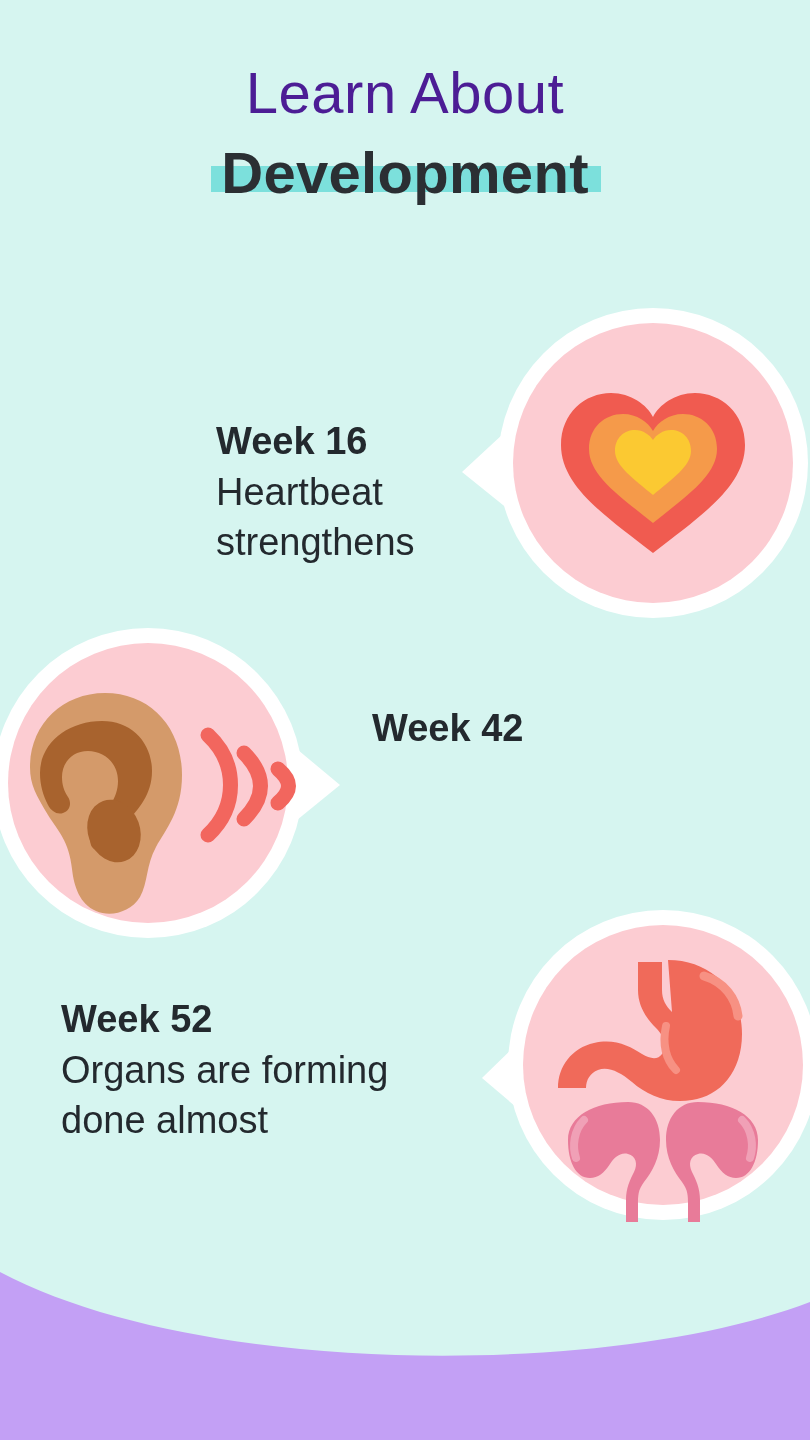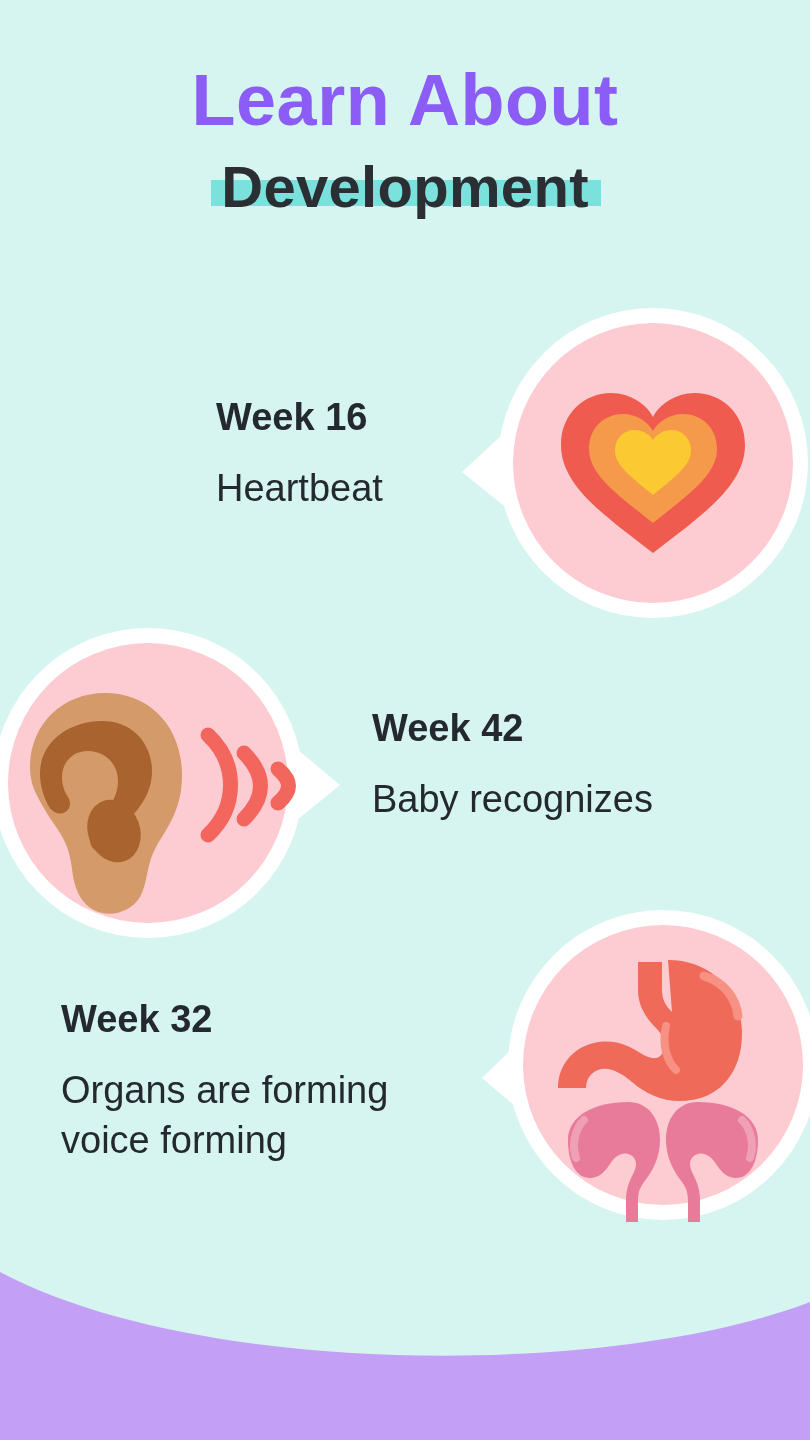--- a/index.html
+++ b/index.html
@@ -34,24 +34,24 @@
   
   .title-block {
     position: absolute;
     top: 64px;
     left: 0;
     width: 810px;
     text-align: center;
     z-index: 5;
   }
   .title-line1 {
-    font-size: 72px;
-    font-weight: 700;
+    font-size: 58px;
+    font-weight: 400;
     letter-spacing: 0.5px;
-    color: #8b5cf6;
+    color: #4c1d95;
     line-height: 1.0;
     display: block;
   }
   .title-line2-wrap {
     position: relative;
     display: inline-block;
     margin-top: 22px;
   }
   .title-hl {
     position: absolute;
@@ -91,25 +91,24 @@
     font-weight: 700;
     color: #23292e;
     line-height: 1.33;
     white-space: nowrap;
   }
   .fact-desc {
     font-size: 38px;
     font-weight: 400;
     color: #23292e;
     line-height: 1.33;
-    margin-top: 20px;
   }
   .fact-desc span { display: block; white-space: nowrap; }
 
-  #fact-1 { left: 216px; top: 392px; }
+  #fact-1 { left: 216px; top: 416px; }
   #fact-2 { left: 372px; top: 703px; }
   #fact-3 { left: 61px; top: 994px; }
 </style>
 </head>
 <body>
 
 <div id="poster">
 
   <div class="title-block">
     <span class="title-line1">Learn About</span>
@@ -140,20 +139,21 @@
                  C-10,-35 -3,-30 0,-25 C3,-30 10,-35 18,-35
                  C29,-35 38,-27 38,-14 C38,1 19,14 0,30 Z" fill="#fbc932"></path>
       </g>
     </svg>
   </div>
 
   <div class="fact" id="fact-1">
     <div class="fact-week">Week 16</div>
     <div class="fact-desc">
       <span>Heartbeat</span>
+      <span>strengthens</span>
     </div>
   </div>
 
   <div class="bubble" id="bubble-2" style="left:-50px; top:625px;">
     <svg width="400" height="320" viewBox="0 0 400 320">
       <g>
         <path d="M390 160 L300 85 L282 248 Z" fill="#ffffff"></path>
         <circle cx="198" cy="158" r="155" fill="#ffffff"></circle>
       </g>
       <circle cx="198" cy="158" r="140" fill="#fcccd2"></circle>
@@ -191,21 +191,20 @@
           <path d="M294 128 C316 150 316 172 294 194" stroke-width="15"></path>
           <path d="M328 144 C342 156 342 166 328 178" stroke-width="15"></path>
         </g>
       </g>
     </svg>
   </div>
 
   <div class="fact" id="fact-2">
     <div class="fact-week">Week 42</div>
     <div class="fact-desc">
-      <span>Baby recognizes</span>
     </div>
   </div>
 
   <div class="bubble" id="bubble-3" style="left:480px; top:900px;">
     <svg width="350" height="330" viewBox="0 0 350 330">
       <g>
         <path d="M2 178 L78 104 L96 258 Z" fill="#ffffff"></path>
         <circle cx="183" cy="165" r="155" fill="#ffffff"></circle>
       </g>
       <circle cx="183" cy="165" r="140" fill="#fcccd2"></circle>
@@ -259,24 +258,24 @@
                  C226 252 232 258 236 264
                  C242 273 248 278 256 278
                  C270 278 278 262 278 240
                  C278 216 252 202 218 202 Z" fill="#e87b99"></path>
         <path d="M262 220 C272 230 274 246 270 258" fill="none" stroke="#f0a0b6" stroke-width="8" stroke-linecap="round"></path>
       </g>
     </svg>
   </div>
 
   <div class="fact" id="fact-3">
-    <div class="fact-week">Week 32</div>
+    <div class="fact-week">Week 52</div>
     <div class="fact-desc">
       <span>Organs are forming</span>
-      <span>voice forming</span>
+      <span>done almost</span>
     </div>
   </div>
 
   <div class="wave">
     <svg width="810" height="200" viewBox="0 0 810 200" preserveAspectRatio="none">
       <path d="M0 32 C200 138 610 138 810 62 L810 200 L0 200 Z" fill="#c3a0f5"></path>
     </svg>
   </div>
 
 </div>

